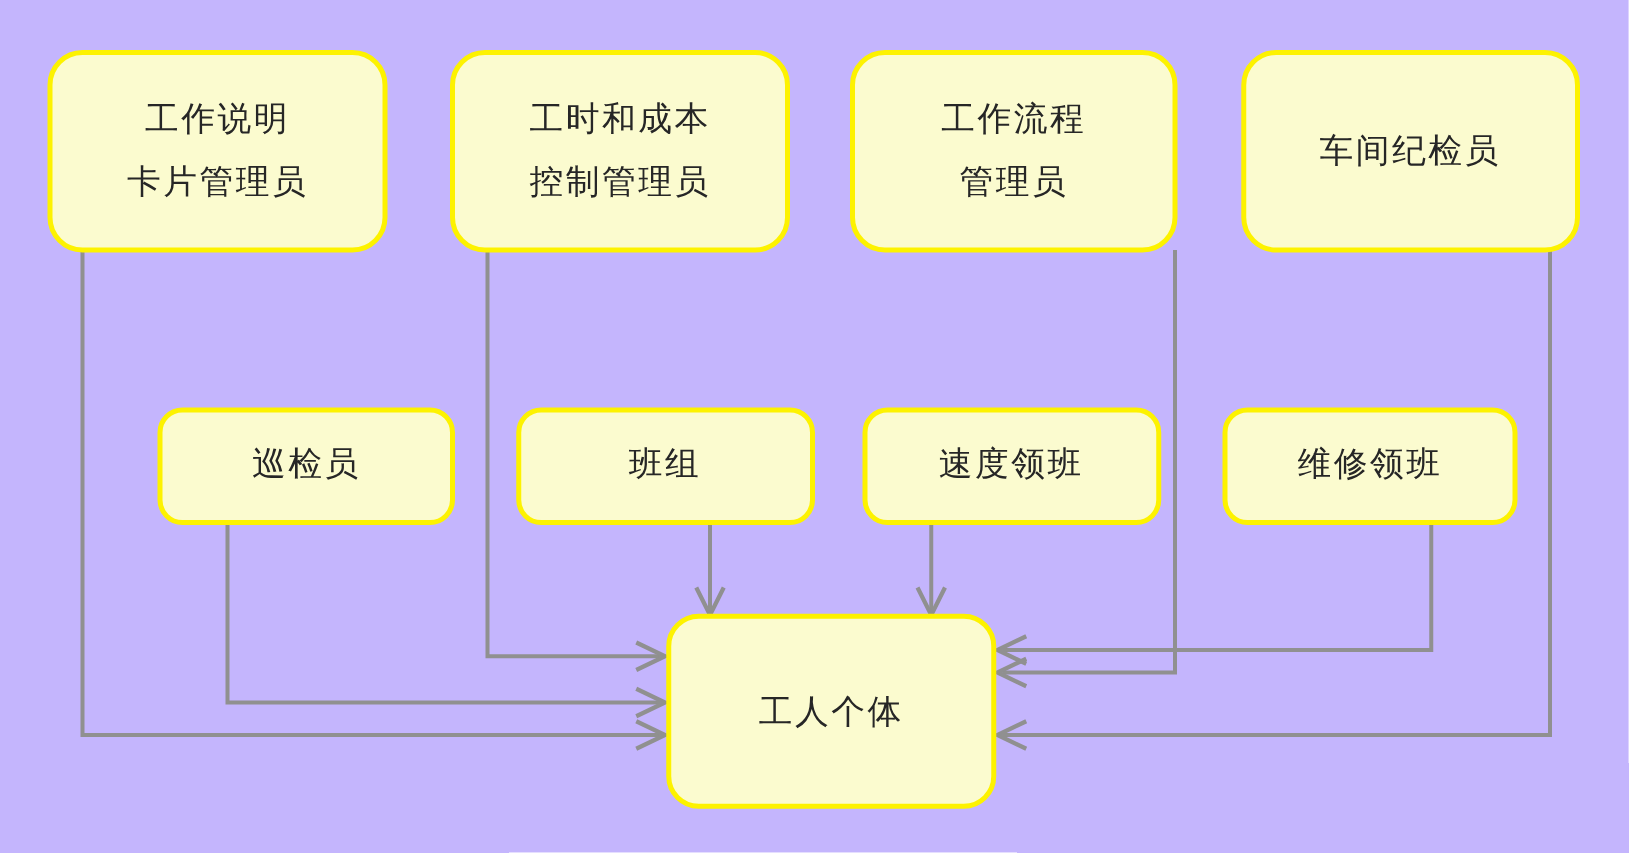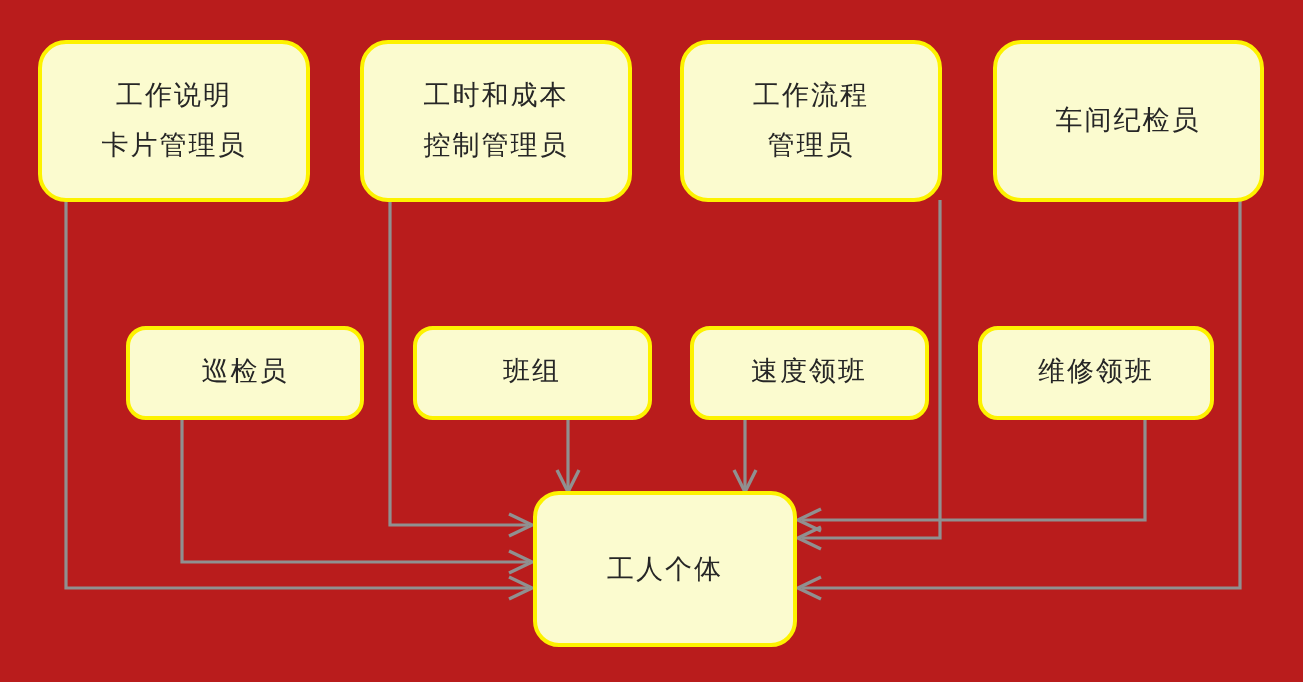--- a/index.html
+++ b/index.html
@@ -10,21 +10,21 @@
   body {
     width: 1303px;
     height: 682px;
     font-family: "Liberation Serif", "DejaVu Serif", serif;
     overflow: hidden;
   }
   #diagram-root {
     position: relative;
     width: 1303px;
     height: 682px;
-    background: #b91c1c;
+    background: #c4b5fd;
   }
   svg#diagram-svg {
     position: absolute;
     top: 0;
     left: 0;
     width: 1303px;
     height: 682px;
   }
   .node-rect {
     fill: #fbfbcf;

